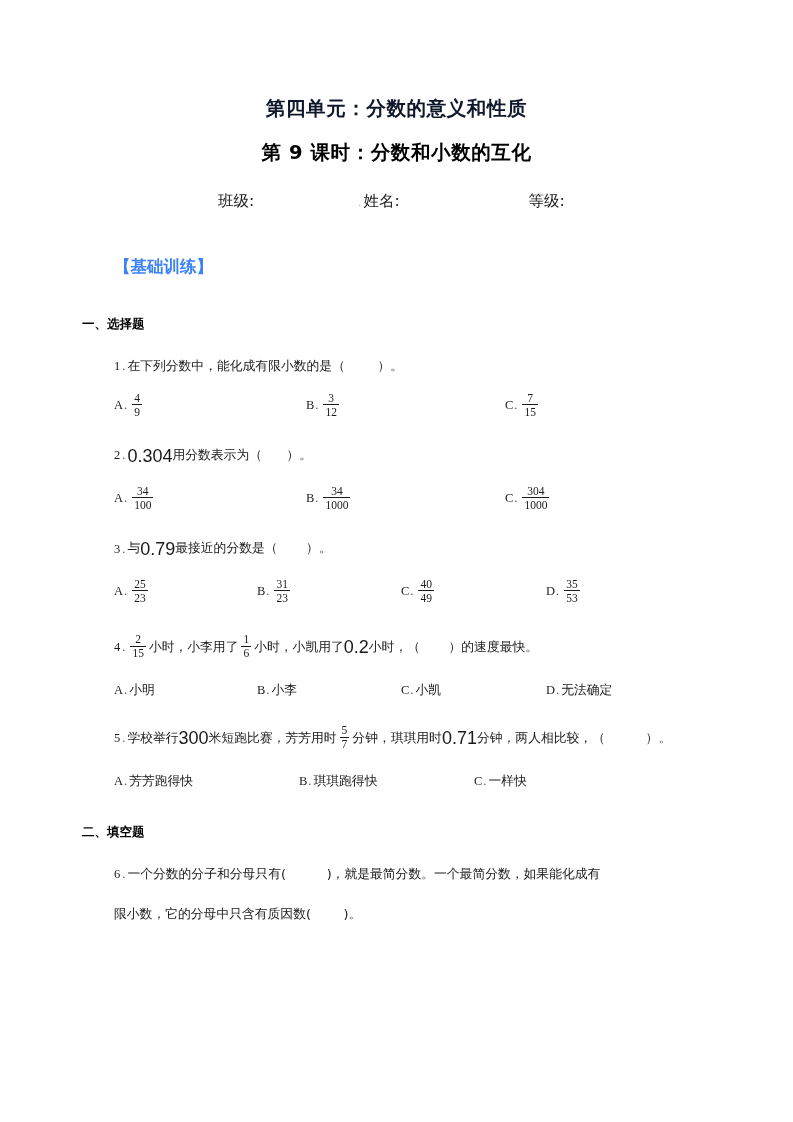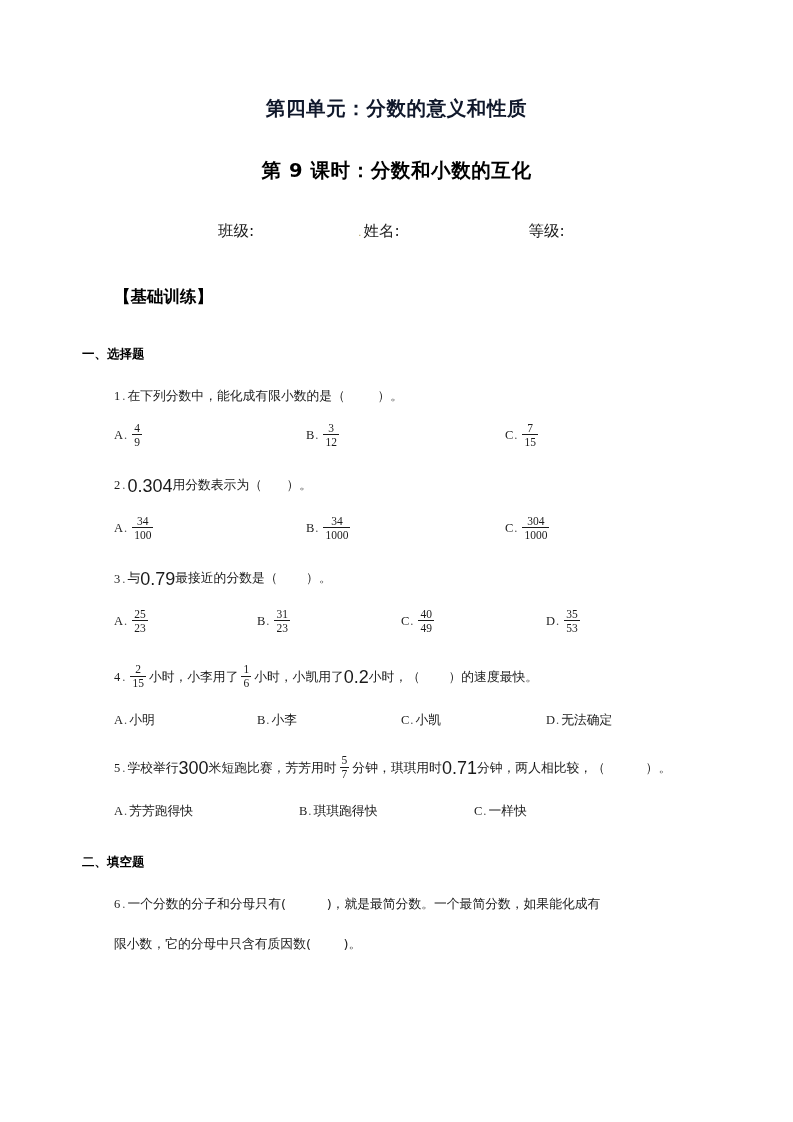--- a/index.html
+++ b/index.html
@@ -33,27 +33,27 @@
     letter-spacing: 0.6px;
     color: #0f172a;
     line-height: 1.2;
   }
   .doc-subtitle {
     font-family: "DejaVu Sans", "Liberation Sans", sans-serif;
     font-weight: bold;
     font-size: 19.5px;
     letter-spacing: 0.6px;
     color: #000;
-    margin-top: 39px;
+    margin-top: 21px;
     line-height: 1.2;
   }
 
   
   .identity-row {
-    margin-top: 38px;
+    margin-top: 26px;
     padding-left: 218px;
     font-family: "DejaVu Sans", "Liberation Sans", sans-serif;
     font-size: 15.5px;
     color: #1a1a1a;
     display: flex;
     align-items: baseline;
   }
   .identity-row .field-class { width: 140px; }
   .identity-row .tiny-dot {
     color: #b9a96a;
@@ -62,21 +62,21 @@
   }
   .identity-row .field-name { width: 165px; }
 
   
   .section-bracket {
     margin-top: 44px;
     padding-left: 114px;
     font-family: "DejaVu Sans", "Liberation Sans", sans-serif;
     font-weight: bold;
     font-size: 16.5px;
-    color: #000000;
+    color: #3b82f6;
   }
   .sub-heading {
     padding-left: 82px;
     font-family: "DejaVu Sans", "Liberation Sans", sans-serif;
     font-weight: bold;
     font-size: 12.5px;
     color: #000;
   }
   .sub-heading.first { margin-top: 38px; }
   .sub-heading.fill { margin-top: 34px; }

